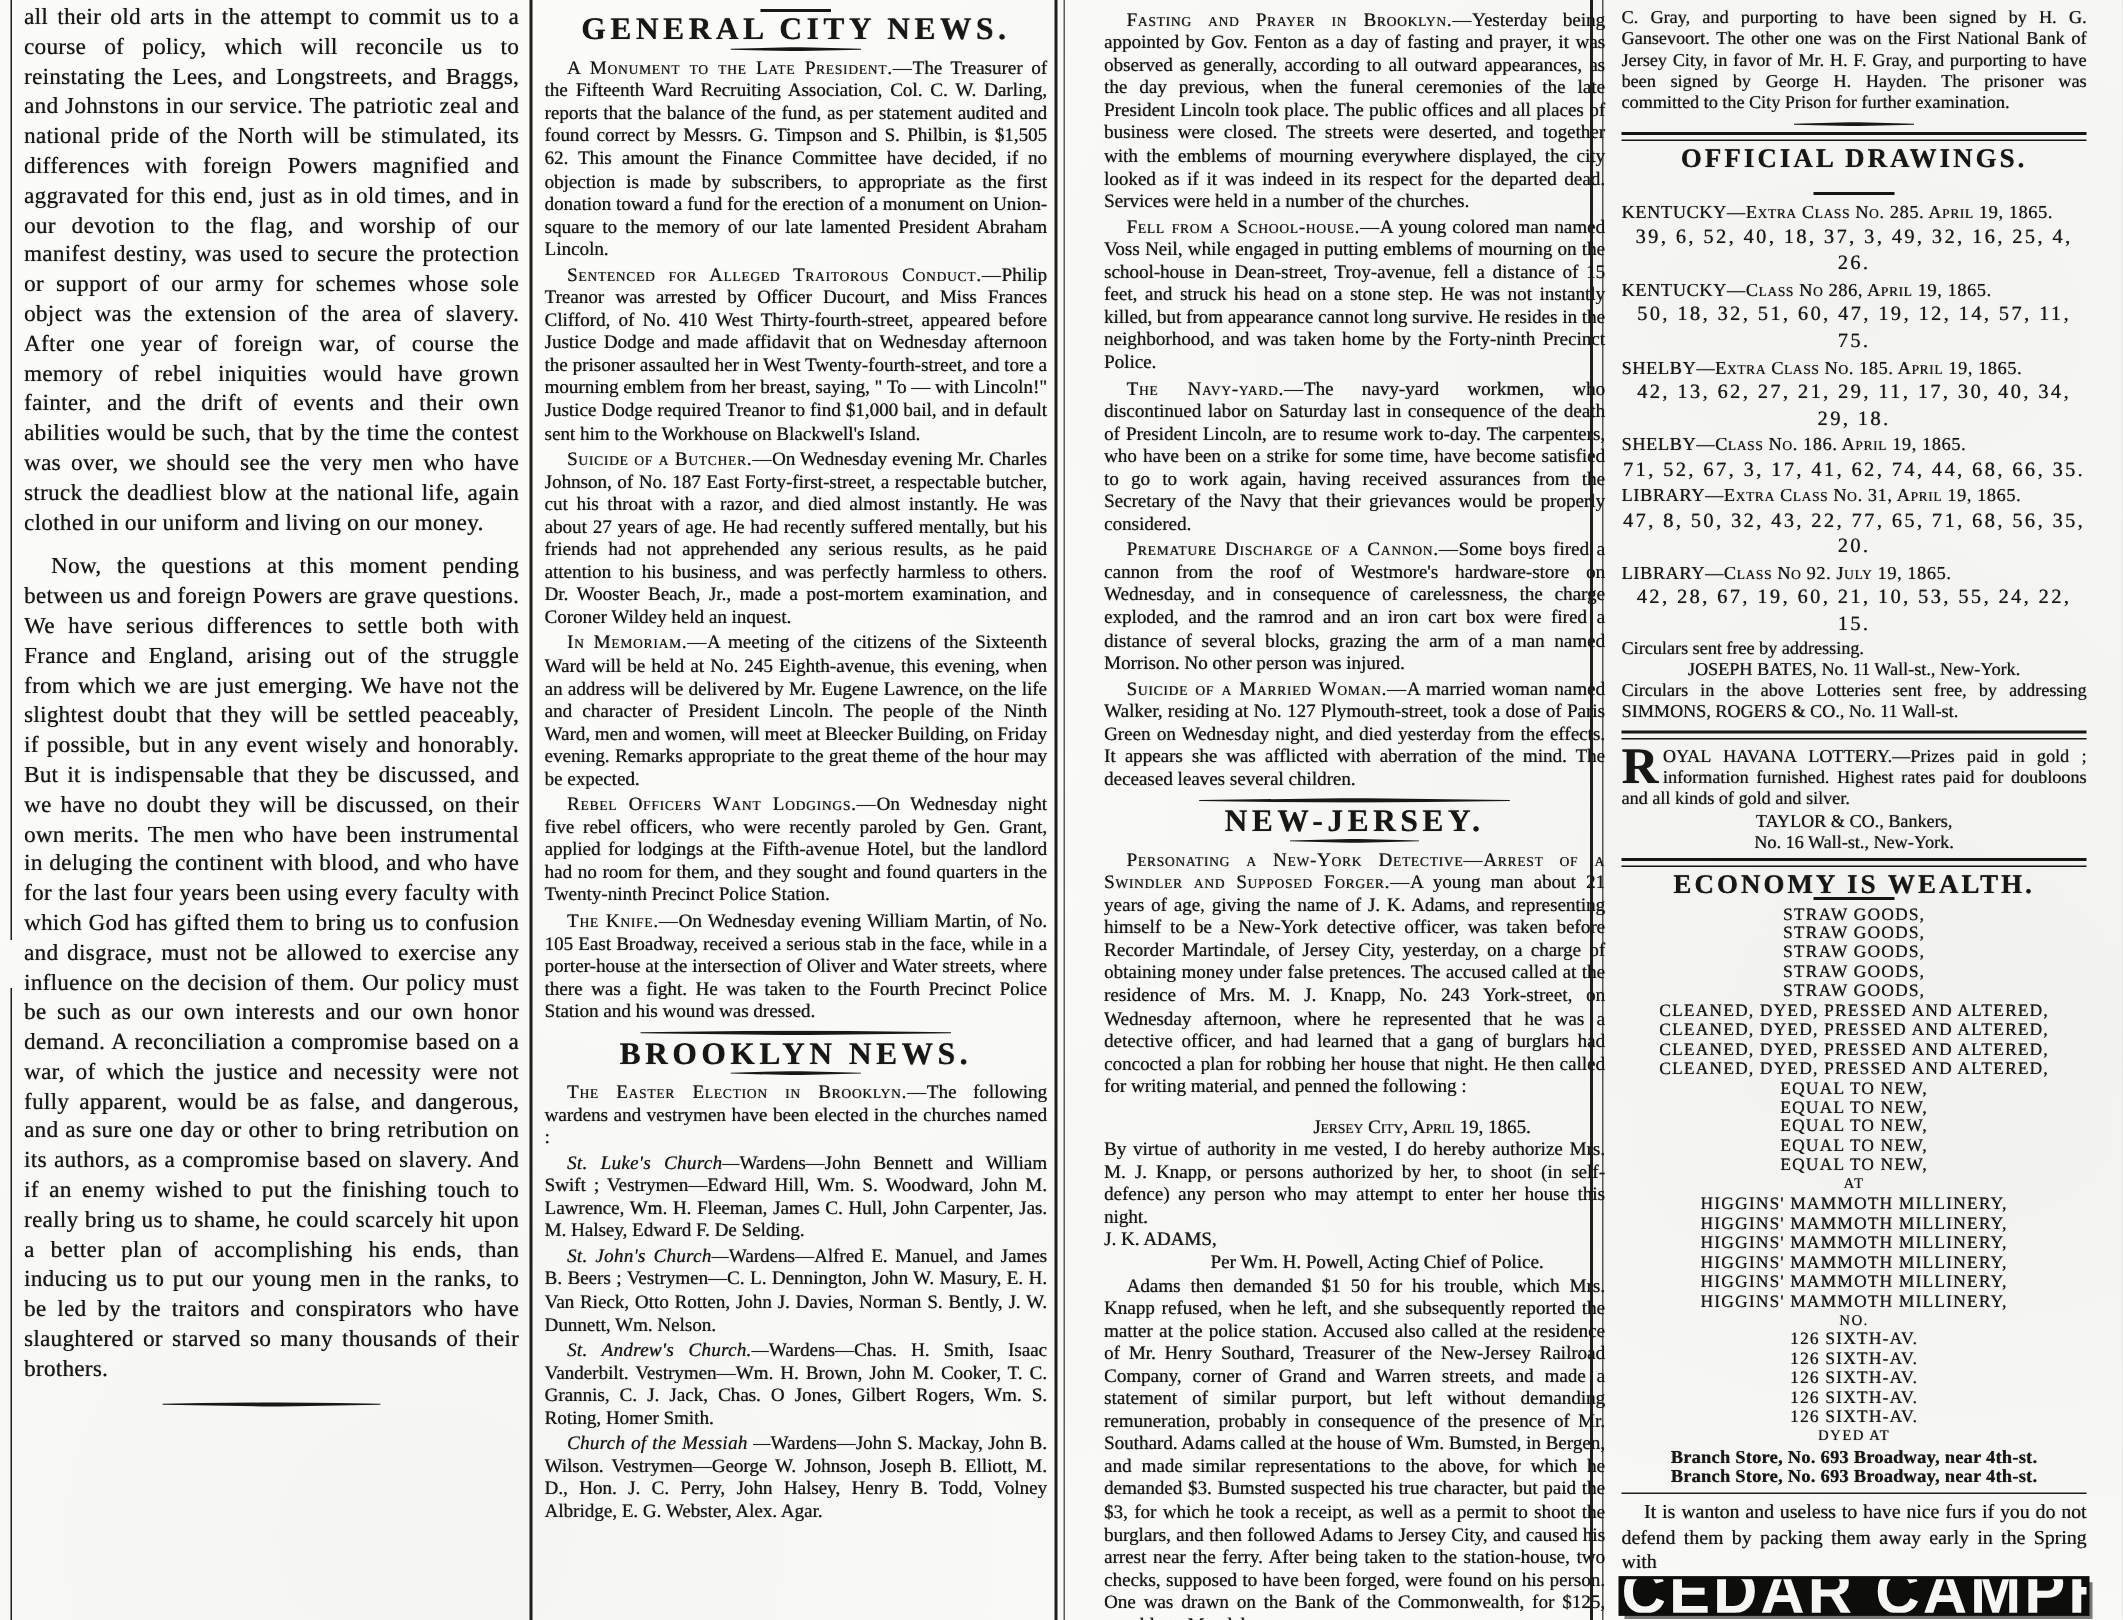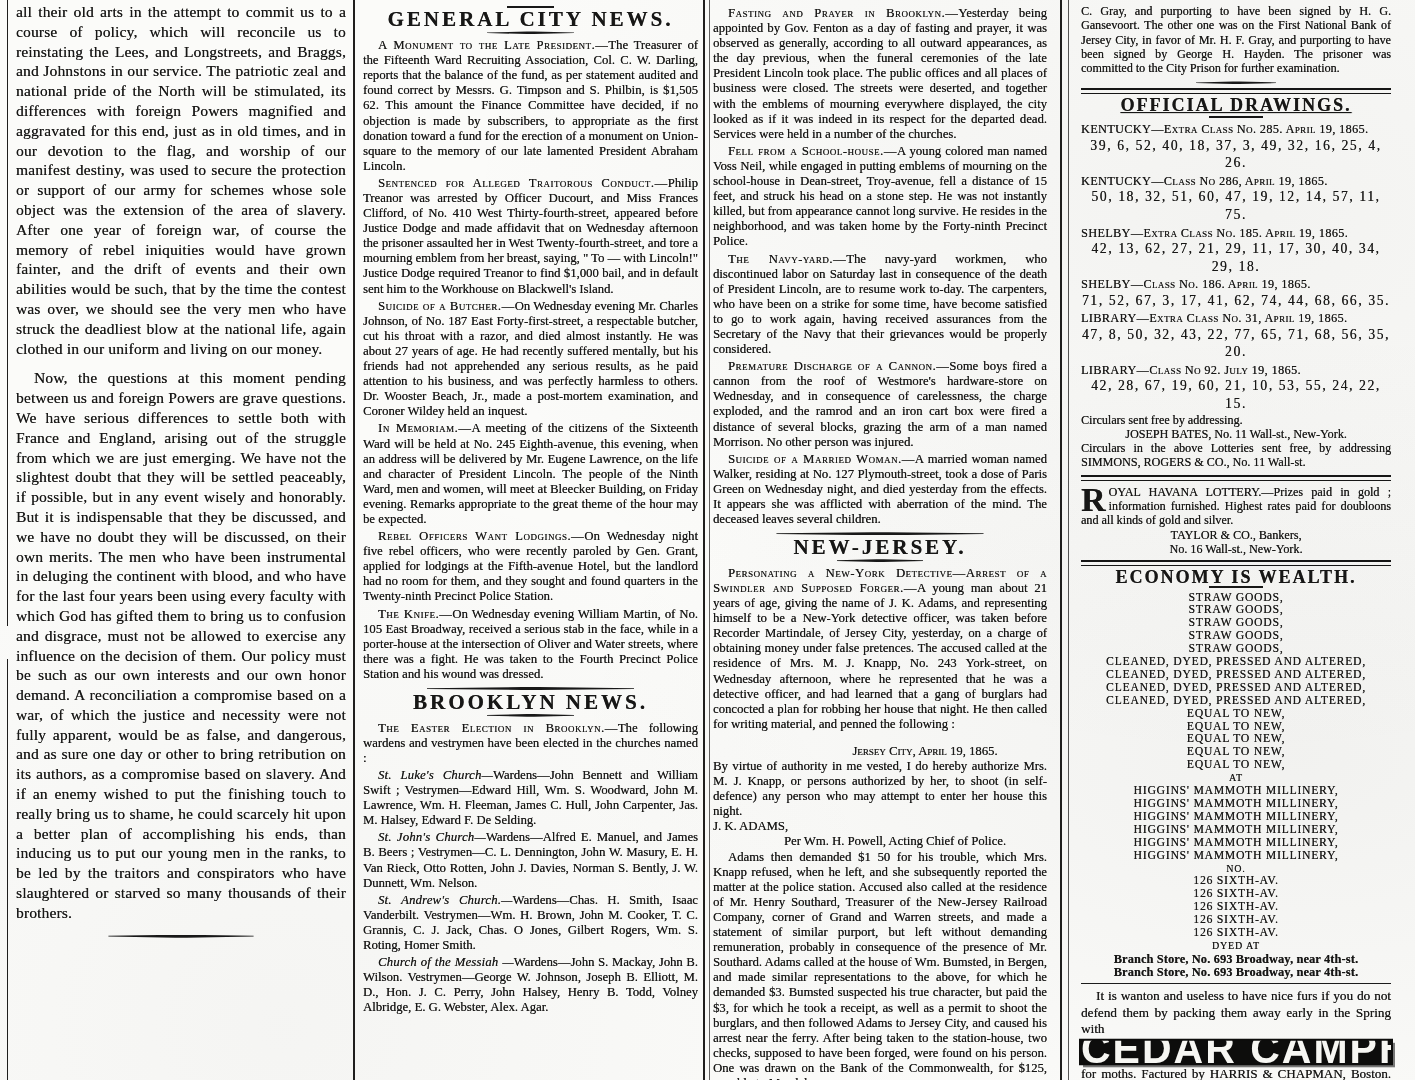--- a/index.html
+++ b/index.html
@@ -9,21 +9,21 @@
       radial-gradient(ellipse at 88% 20%, rgba(90,90,88,.05), transparent 45%),
       radial-gradient(ellipse at 92% 70%, rgba(90,90,88,.06), transparent 40%),
       radial-gradient(ellipse at 20% 95%, rgba(90,90,88,.04), transparent 40%),
       #fbfbf9;
     font-family:"Liberation Serif","DejaVu Serif",serif;
     color:#171716;
   }
   .col { position:absolute; text-align:justify; text-shadow:.2px .2px .5px rgba(20,18,16,.75); }
   .col1 { left:16px;  top:2px; width:330px; font-size:15.4px; line-height:19.8px; letter-spacing:.2px; height:1060px; }
   .col2 { left:363px; top:4px;  width:335px; font-size:12.7px; line-height:15.1px; height:1076px; }
-  .col3 { left:713px; top:6px;  width:334px; font-size:12.7px; line-height:15.1px; height:1074px; }
+  .col3 { left:736px; top:6px;  width:334px; font-size:12.7px; line-height:15.1px; height:1074px; }
   .col4 { left:1081px;top:4px;  width:310px; font-size:12.1px; line-height:14.3px; height:1076px; }
 
   p { margin:0; }
   .art { margin:0 0 2px; text-indent:15px; }
   .art.noind { text-indent:0; }
   .lead { font-variant:small-caps; letter-spacing:.5px; }
   .lead-it { font-style:italic; font-variant:normal; letter-spacing:.2px; }
   .col1 .art { text-indent:0; margin-bottom:10px; }
   .col1 .art.ind { text-indent:18px; }
 
@@ -130,21 +130,21 @@
         <p class="line perline">Per Wm. H. Powell, Acting Chief of Police.</p>
         <p class="art">Adams then demanded $1 50 for his trouble, which Mrs. Knapp refused, when he left, and she subsequently reported the matter at the police station. Accused also called at the residence of Mr. Henry Southard, Treasurer of the New-Jersey Railroad Company, corner of Grand and Warren streets, and made a statement of similar purport, but left without demanding remuneration, probably in consequence of the presence of Mr. Southard.  Adams called at the house of Wm. Bumsted, in Bergen, and made similar representations to the above, for which he demanded $3.  Bumsted suspected his true character, but paid the $3, for which he took a receipt, as well as a permit to shoot the burglars, and then followed Adams to Jersey City, and caused his arrest near the ferry.  After being taken to the station-house, two checks, supposed to have been forged, were found on his person.  One was drawn on the Bank of the Commonwealth, for $125, payable to Magdalena</p>
       </div>
   </div>
 
   <div class="col col4">
     <p class="art noind">C. Gray, and purporting to have been signed by H. G. Gansevoort.  The other one was on the First National Bank of Jersey City, in favor of Mr. H. F. Gray, and purporting to have been signed by George H. Hayden.  The prisoner was committed to the City Prison for further examination.</p>
     <div class="taper tiny" style="margin:6px auto 4px;"></div>
     <div class="dbl"></div>
 
-    <h2 class="newshead sm" style="margin:2px 0 4px;text-decoration:underline;">OFFICIAL DRAWINGS.</h2>
+    <h2 class="newshead sm" style="margin:2px 0 16px;">OFFICIAL DRAWINGS.</h2>
     <div class="subrule"></div>
     <div>
         <p class="lot-head">KENTUCKY—Extra Class No. 285. April 19, 1865.</p>
         <p class="lot-nums">39, 6, 52, 40, 18, 37, 3, 49, 32, 16, 25, 4, 26.</p>
         <p class="lot-head">KENTUCKY—Class No 286, April 19, 1865.</p>
         <p class="lot-nums">50, 18, 32, 51, 60, 47, 19, 12, 14, 57, 11, 75.</p>
         <p class="lot-head">SHELBY—Extra Class No. 185. April 19, 1865.</p>
         <p class="lot-nums">42, 13, 62, 27, 21, 29, 11, 17, 30, 40, 34, 29, 18.</p>
         <p class="lot-head">SHELBY—Class No. 186. April 19, 1865.</p>
         <p class="lot-nums">71, 52, 67, 3, 17, 41, 62, 74, 44, 68, 66, 35.</p>

